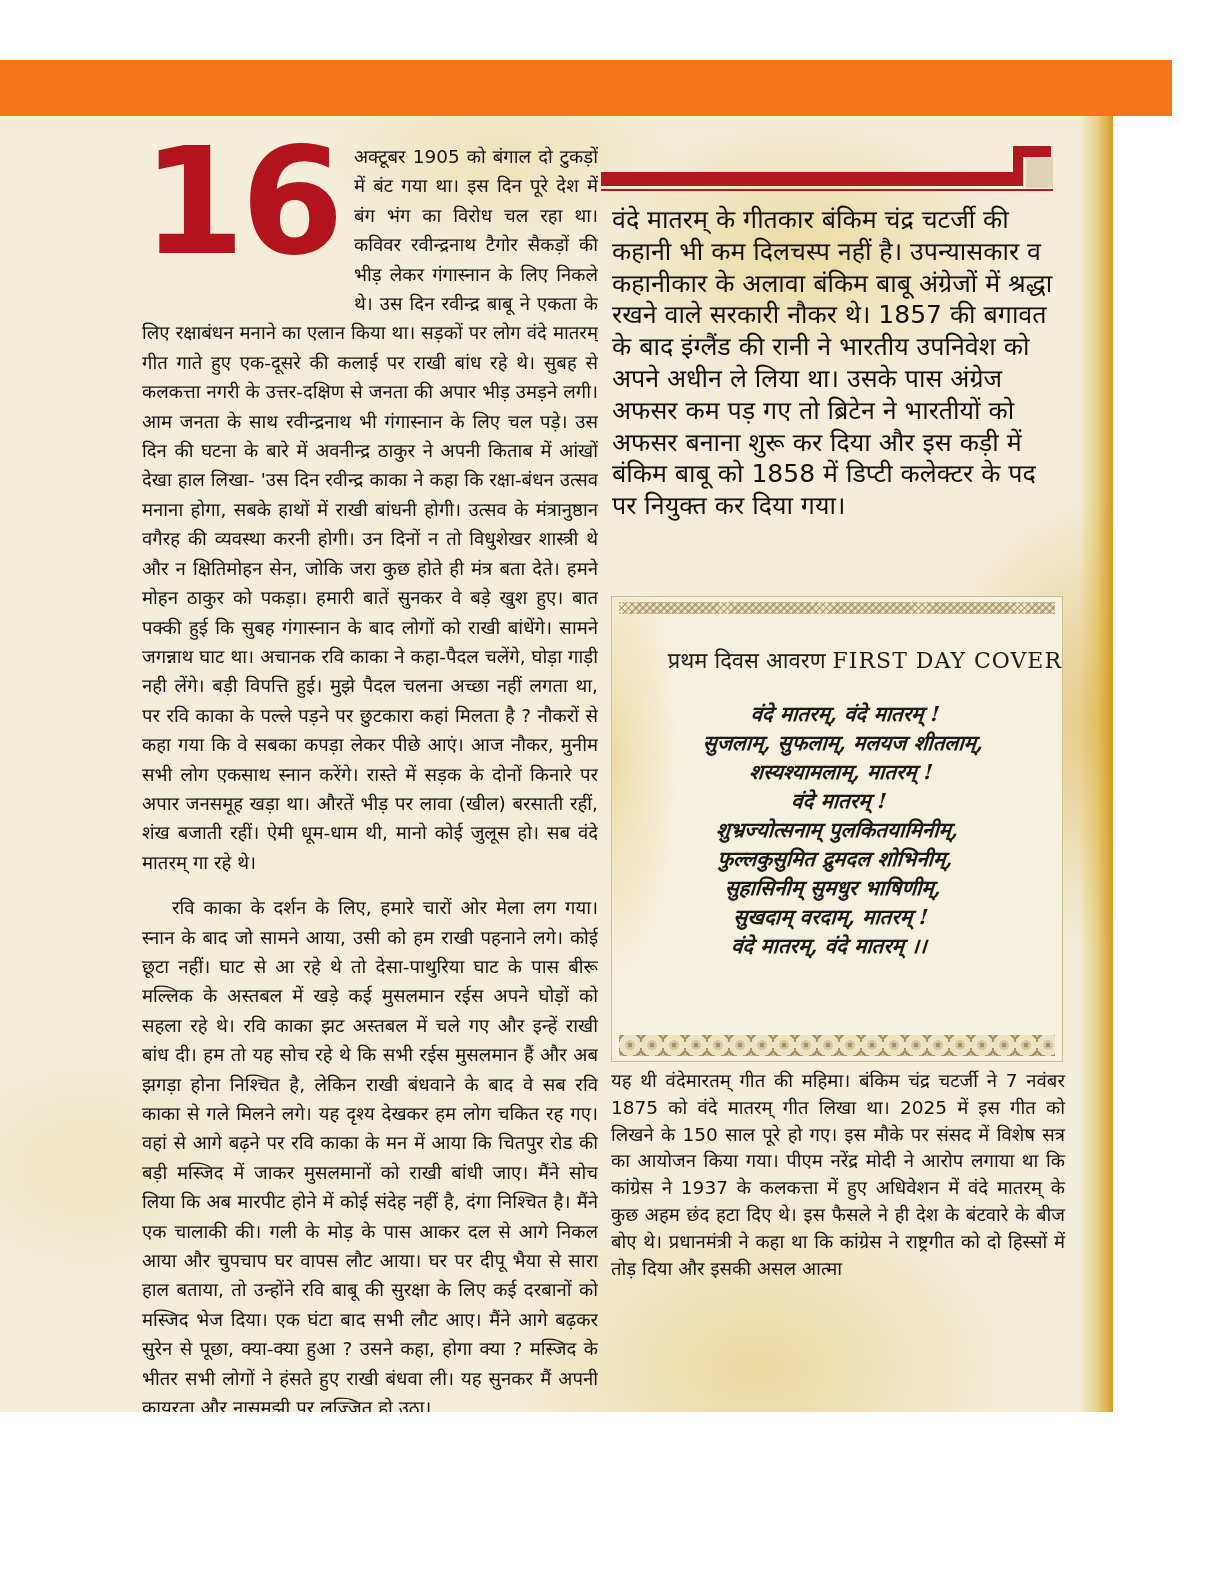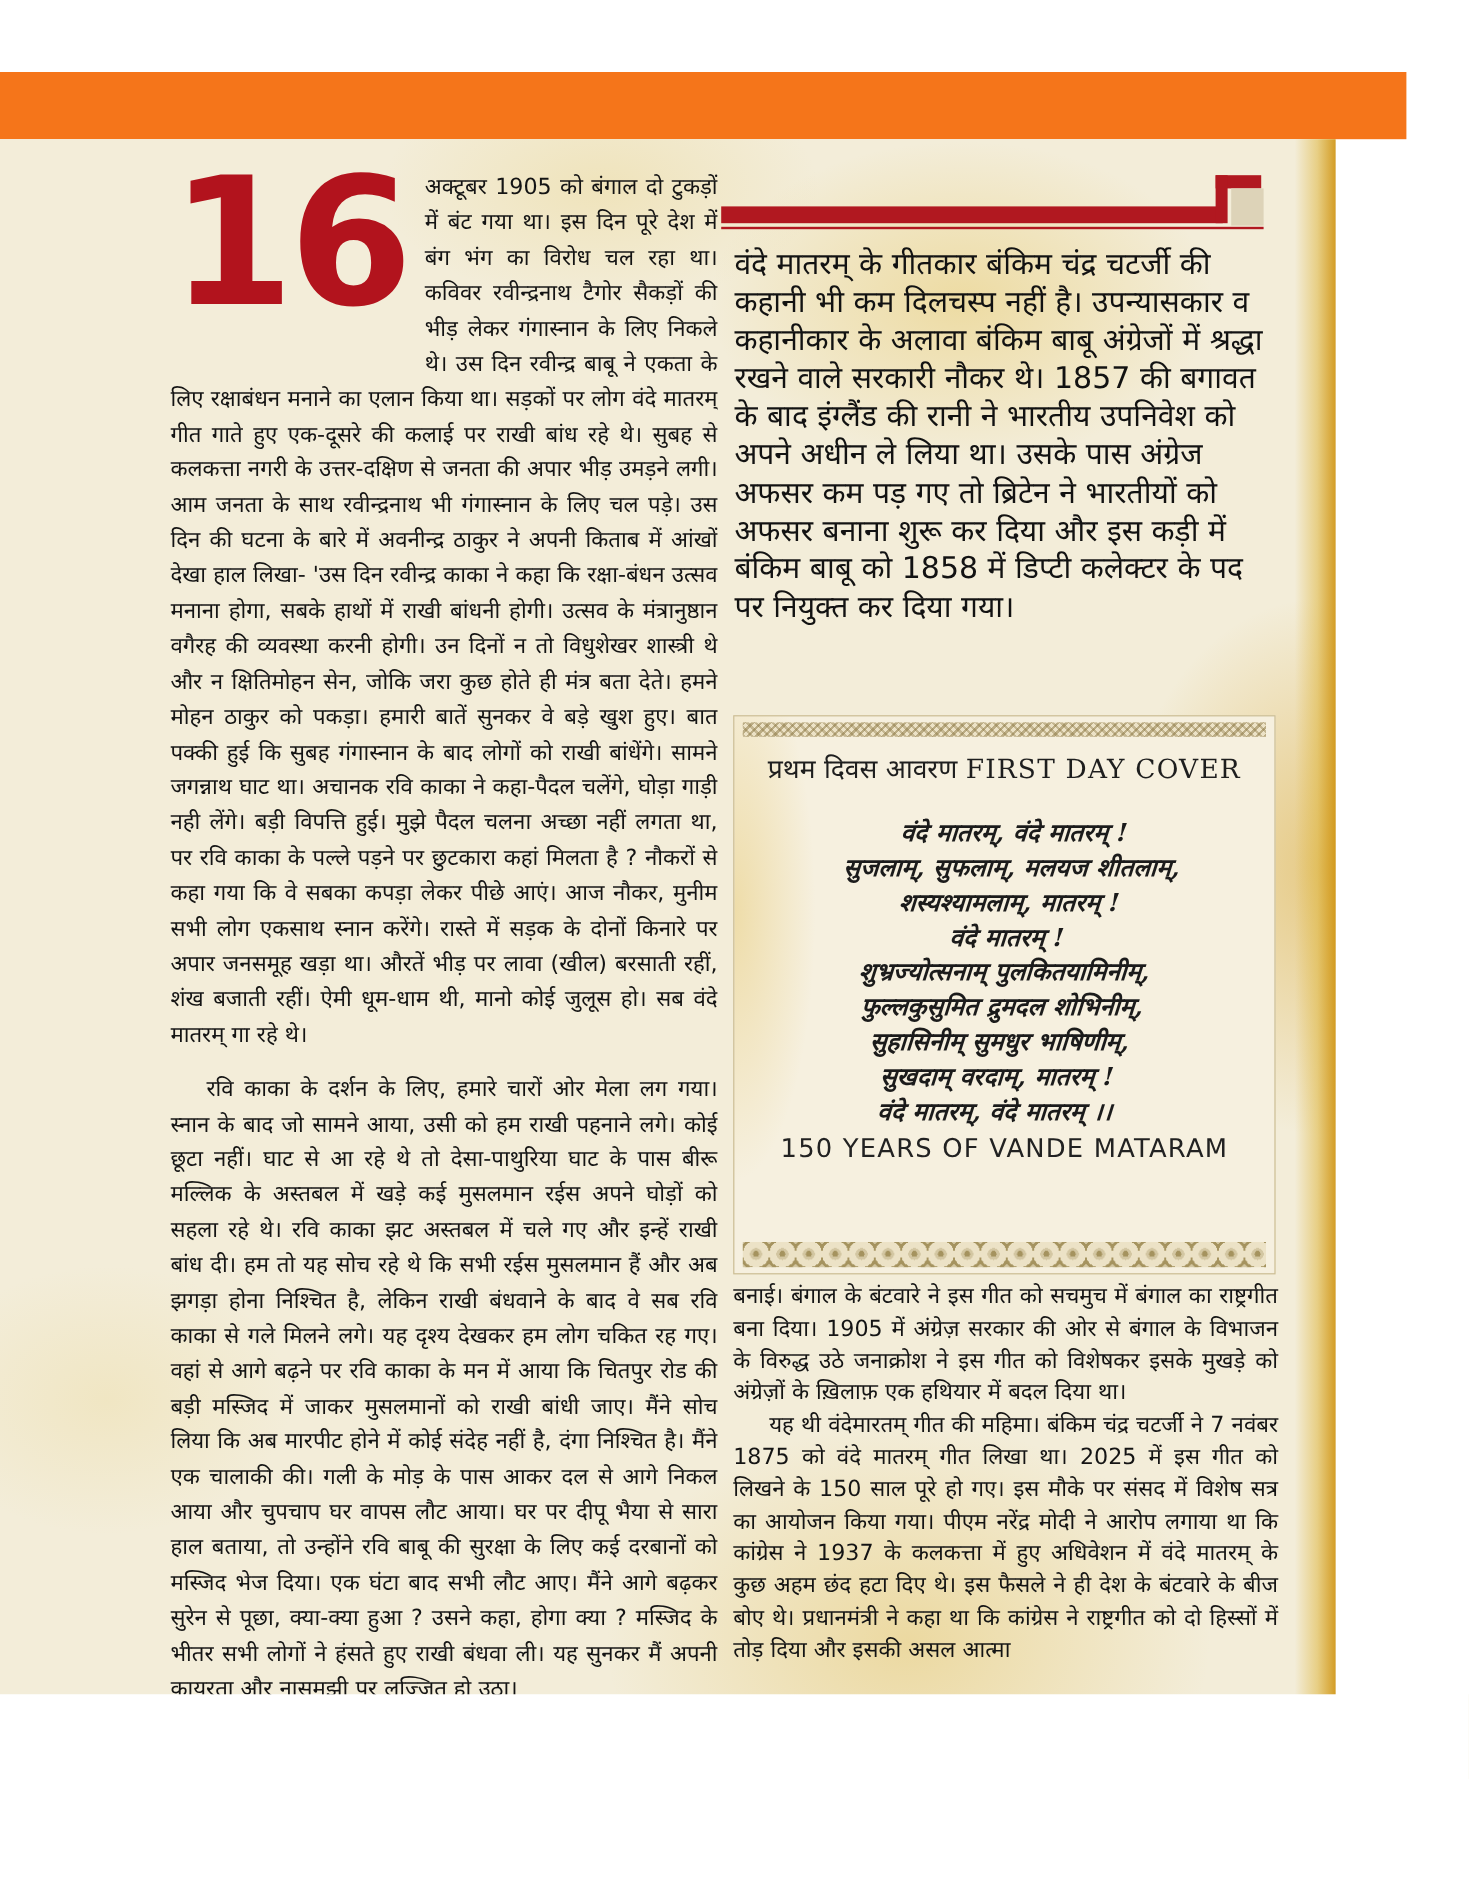--- a/index.html
+++ b/index.html
@@ -50,21 +50,21 @@
     background-image:radial-gradient(ellipse 90px 300px at 0% 35%, rgba(224,184,68,0.35), transparent 75%);
   }
   .band{margin:5px 7px 0;height:12px;
     background:
       repeating-linear-gradient(135deg, rgba(138,118,66,.5) 0 2px, transparent 2px 5px),
       repeating-linear-gradient(45deg, rgba(138,118,66,.4) 0 2px, transparent 2px 5px),
       #ece2c6;}
   .band-bottom{position:absolute;left:7px;right:7px;bottom:5px;height:21px;margin:0;
     background:repeating-radial-gradient(circle at 11px 10px, #a5935f 0 2.5px, rgba(165,147,95,.35) 2.5px 5px, transparent 5px 11px) #ece2c6;
     background-size:22px 21px;}
-  .fdc-heading{margin-top:10px;text-align:center;font-size:22px;color:#1e1e1e;}
+  .fdc-heading{margin-top:30px;text-align:right;font-size:22px;color:#1e1e1e;}
   .fdc-heading .en{font-family:"DejaVu Serif",serif;letter-spacing:1px;}
   .poem{margin-top:26px;transform:skewX(-4deg);}
   .poem div{
     text-align:center;font-family:"DejaVu Serif",serif;font-style:italic;font-weight:bold;
     font-size:20.5px;line-height:29px;color:#1b1b1b;
   }
   .ann-hi{margin-top:24px;text-align:center;font-weight:bold;font-size:24px;color:#111;}
   .ann-en{margin-top:4px;text-align:center;font-size:21.5px;letter-spacing:1px;color:#222;}
   
   .right-bottom{position:absolute;left:611px;top:1068px;width:454px;}
@@ -113,26 +113,24 @@
       <div>वंदे मातरम्, वंदे मातरम् !</div>
       <div>सुजलाम्, सुफलाम्, मलयज शीतलाम्,</div>
       <div>शस्यश्यामलाम्, मातरम् !</div>
       <div>वंदे मातरम् !</div>
       <div>शुभ्रज्योत्सनाम् पुलकितयामिनीम्,</div>
       <div>फुल्लकुसुमित द्रुमदल शोभिनीम्,</div>
       <div>सुहासिनीम् सुमधुर भाषिणीम्,</div>
       <div>सुखदाम् वरदाम्, मातरम् !</div>
       <div>वंदे मातरम्, वंदे मातरम् ।।</div>
     </div>
-    <div class="ann-en">150 YEARS OF VANDE MATARAM</div>
     <div class="band band-bottom"></div>
   </div>
 
   <div class="right-bottom">
-    <p>बनाई। बंगाल के बंटवारे ने इस गीत को सचमुच में बंगाल का राष्ट्रगीत बना दिया। 1905 में अंग्रेज़ सरकार की ओर से बंगाल के विभाजन के विरुद्ध उठे जनाक्रोश ने इस गीत को विशेषकर इसके मुखड़े को अंग्रेज़ों के ख़िलाफ़ एक हथियार में बदल दिया था।</p>
     <p>यह थी वंदेमारतम् गीत की महिमा। बंकिम चंद्र चटर्जी ने 7 नवंबर 1875 को वंदे मातरम् गीत लिखा था। 2025 में इस गीत को लिखने के 150 साल पूरे हो गए। इस मौके पर संसद में विशेष सत्र का आयोजन किया गया। पीएम नरेंद्र मोदी ने आरोप लगाया था कि कांग्रेस ने 1937 के कलकत्ता में हुए अधिवेशन में वंदे मातरम् के कुछ अहम छंद हटा दिए थे। इस फैसले ने ही देश के बंटवारे के बीज बोए थे। प्रधानमंत्री ने कहा था कि कांग्रेस ने राष्ट्रगीत को दो हिस्सों में तोड़ दिया और इसकी असल आत्मा</p>
   </div>
 
   <div class="footer-rule"></div>
   <div class="footer-row">
     <span class="footer-date">जनवरी 2026</span>
     <span class="logo-badge">दस्तक टाइम्स</span>
     <span class="footer-divider"></span>
     <span class="page-num">17</span>
   </div>

